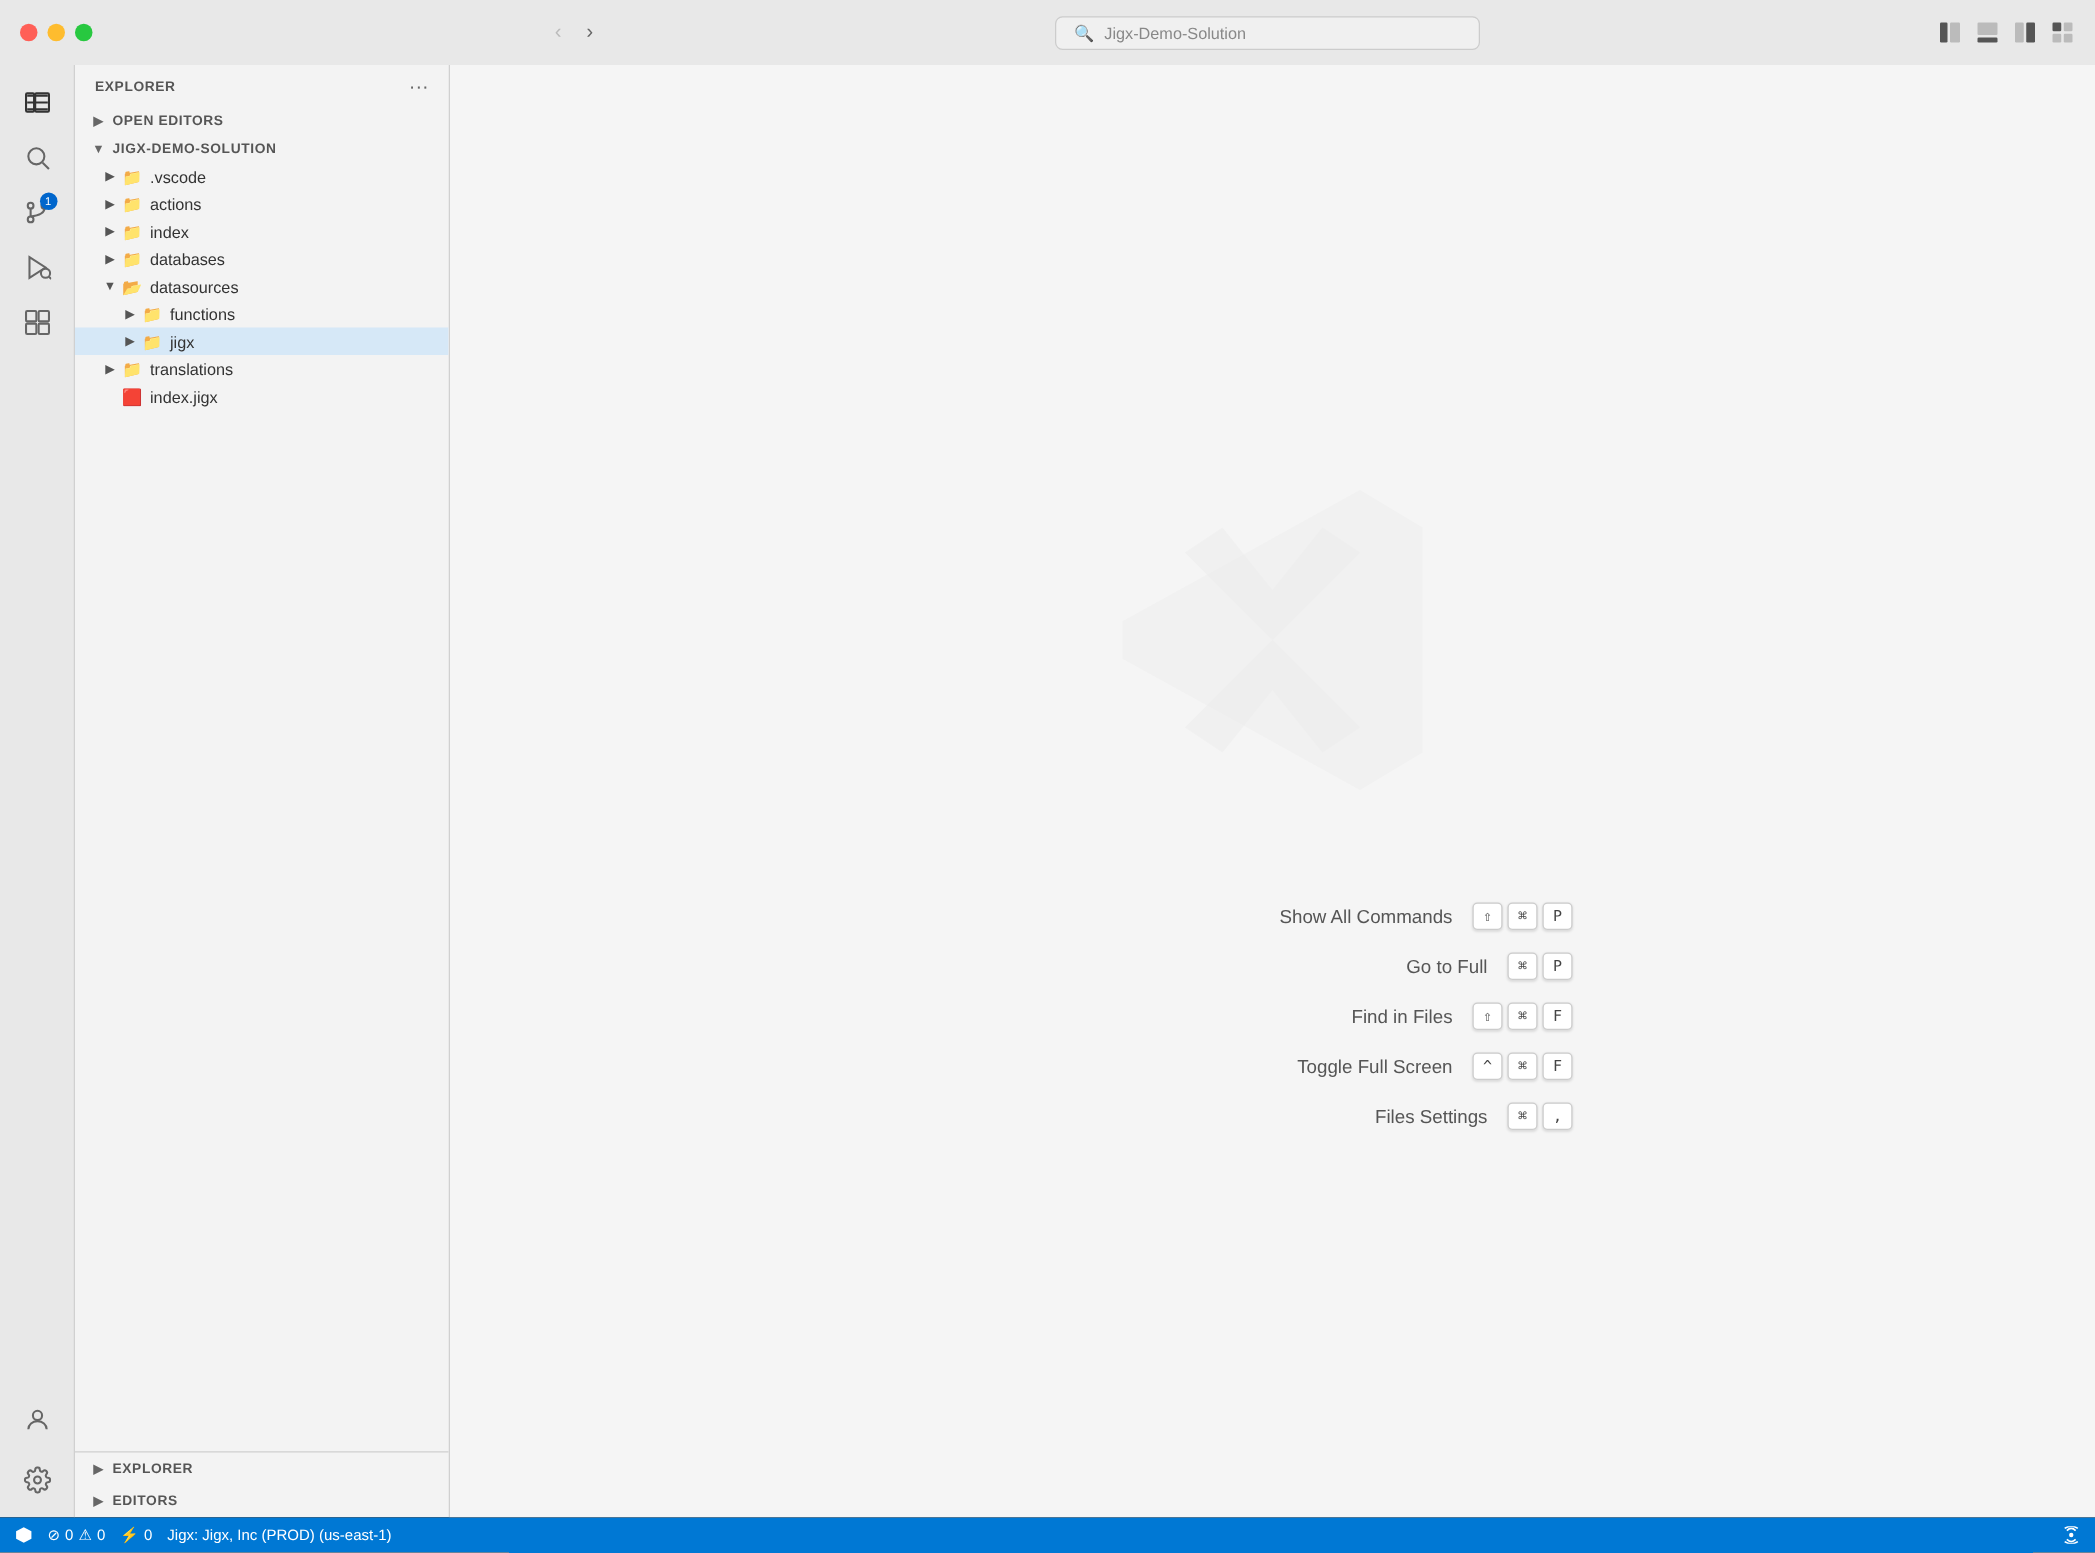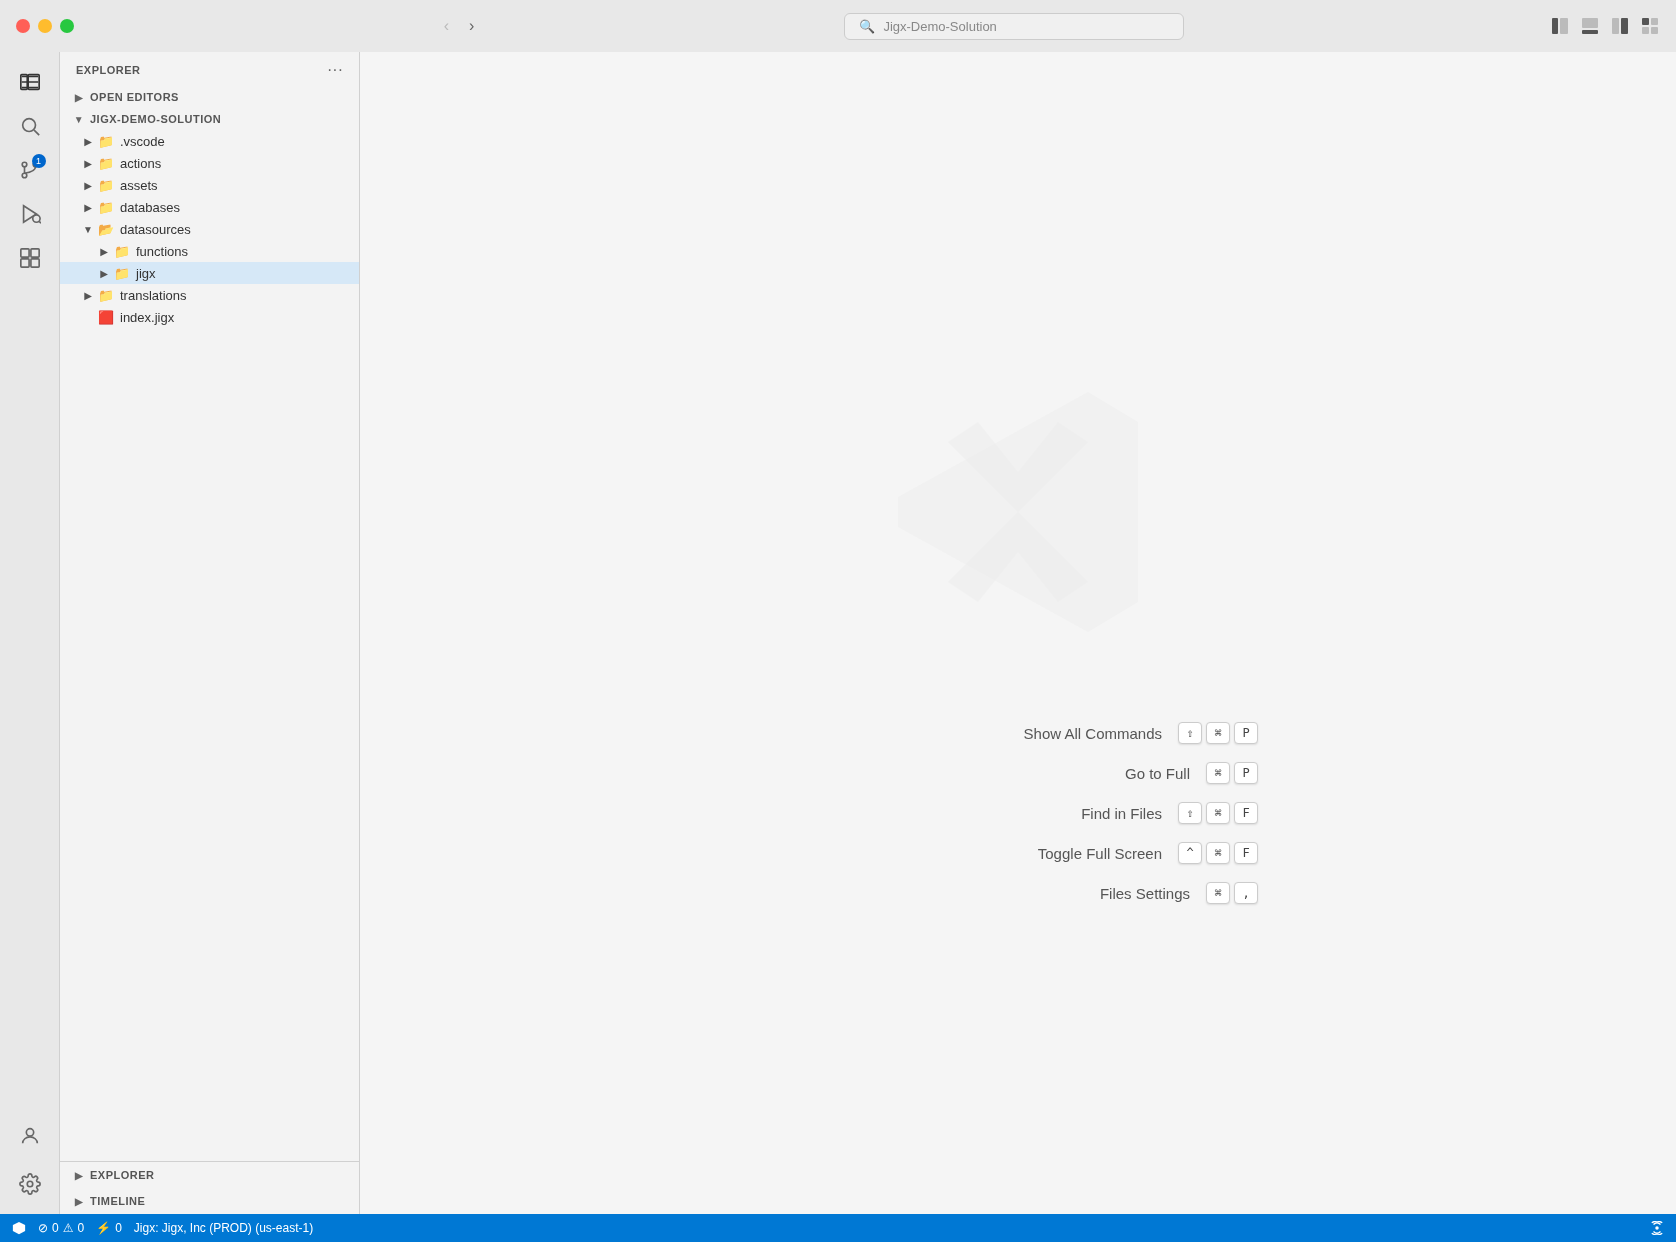--- a/index.html
+++ b/index.html
@@ -458,21 +458,21 @@
 
       <div class="tree-item indent-1">
         <span class="tree-chevron">▶</span>
         <span class="tree-icon folder-icon">📁</span>
         <span>actions</span>
       </div>
 
       <div class="tree-item indent-1">
         <span class="tree-chevron">▶</span>
         <span class="tree-icon folder-icon">📁</span>
-        <span>assets</span>
+        <span>index</span>
       </div>
 
       <div class="tree-item indent-1">
         <span class="tree-chevron">▶</span>
         <span class="tree-icon folder-icon">📁</span>
         <span>databases</span>
       </div>
 
       <div class="tree-item indent-1">
         <span class="tree-chevron">▼</span>
@@ -506,21 +506,21 @@
 
     </div>
 
     <div class="sidebar-bottom">
       <div class="bottom-section">
         <span class="chevron">▶</span>
         <span>EXPLORER</span>
       </div>
       <div class="bottom-section">
         <span class="chevron">▶</span>
-        <span>TIMELINE</span>
+        <span>EDITORS</span>
       </div>
     </div>
   </div>
 
   <div class="editor-area">
 
     <svg class="vscode-logo" viewBox="0 0 300 300" xmlns="http://www.w3.org/2000/svg">
 
       <path d="M 220 30 L 270 60 L 270 240 L 220 270 L 30 165 L 30 135 Z" fill="#888" opacity="0.3"></path>
 

